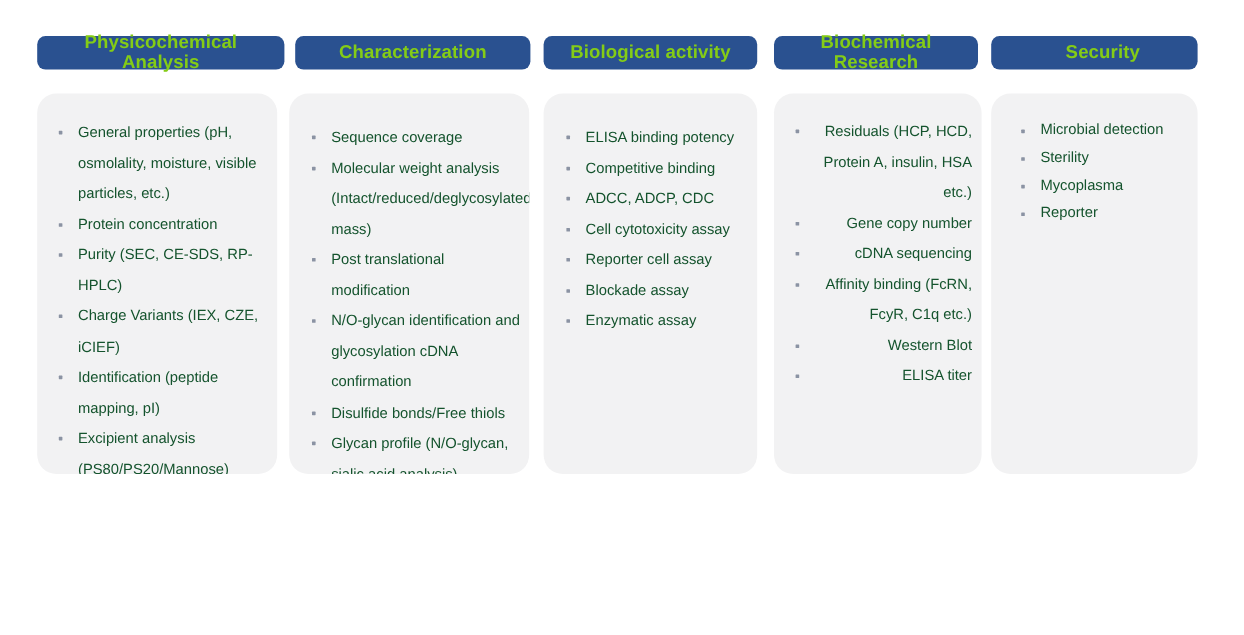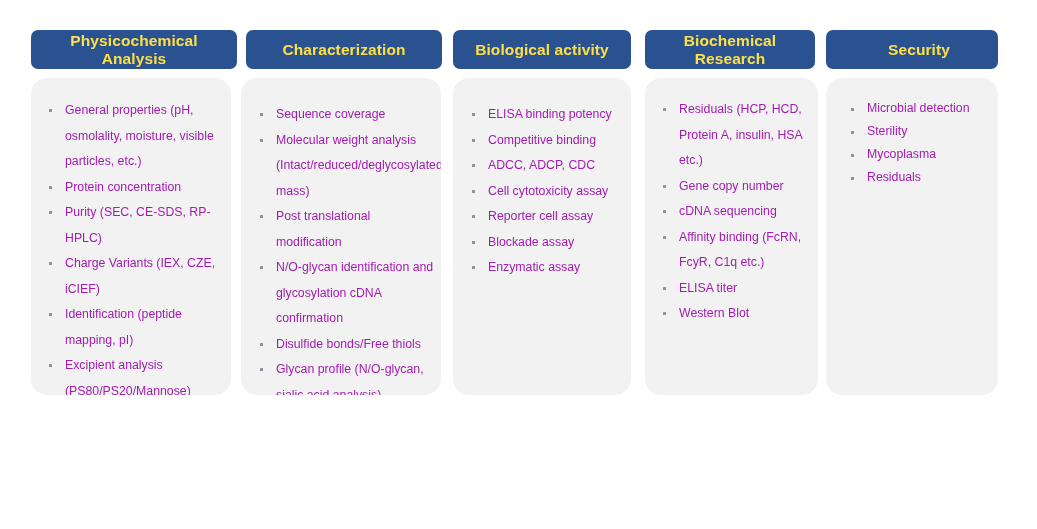--- a/index.html
+++ b/index.html
@@ -19,24 +19,24 @@
     height: 529px;
   }
   .column {
     position: absolute;
     top: 0;
   }
   .col-header {
     position: absolute;
     top: 30px;
     left: 0;
-    height: 39px;
+    height: 28px;
     border-radius: 7px;
     background: #2a5190;
-    color: #fde047;
+    color: #84cc16;
     display: flex;
     align-items: center;
     justify-content: center;
     text-align: center;
     font-weight: bold;
     font-size: 15.5px;
     letter-spacing: 0.1px;
     box-sizing: border-box;
     padding: 0 6px;
     line-height: 1.1;
@@ -51,21 +51,21 @@
     box-sizing: border-box;
     overflow: hidden;
   }
   .bullet-list {
     list-style: none;
     margin: 0;
     padding: 0;
   }
   .bullet-item {
     position: relative;
-    color: #a21caf;
+    color: #14532d;
     font-size: 12.3px;
     line-height: 25.5px;
     padding-left: 22px;
     margin: 0;
   }
   .bullet-item::before {
     content: "";
     position: absolute;
     left: 6px;
     top: 11px;
@@ -87,21 +87,21 @@
   #col-1 .list-wrap  { padding: 24px 6px 0 13px; }
 
   #col-2 { left: 453px; }
   #col-2 .col-header { width: 178px; }
   #col-2 .col-card   { width: 178px; }
   #col-2 .list-wrap  { padding: 24px 8px 0 13px; }
 
   #col-3 { left: 645px; }
   #col-3 .col-header { width: 170px; }
   #col-3 .col-card   { width: 173px; }
-  #col-3 .list-wrap  { padding: 19px 8px 0 12px; }
+  #col-3 .list-wrap  { padding: 19px 8px 0 12px; text-align: right; }
 
   #col-4 { left: 826px; }
   #col-4 .col-header { width: 172px; padding-left: 20px; }
   #col-4 .col-card   { width: 172px; }
   #col-4 .list-wrap  { padding: 19px 8px 0 19px; }
   #col-4 .bullet-item { line-height: 23px; }
 </style>
 </head>
 <body>
 
@@ -166,36 +166,36 @@
     <div class="col-header">
       <span>Biochemical Research</span>
     </div>
     <div class="col-card">
       <div class="list-wrap">
         <ul class="bullet-list">
           <li class="bullet-item">Residuals (HCP, HCD, Protein A, insulin, HSA etc.)</li>
           <li class="bullet-item">Gene copy number</li>
           <li class="bullet-item">cDNA sequencing</li>
           <li class="bullet-item">Affinity binding (FcRN, FcyR, C1q etc.)</li>
+          <li class="bullet-item">Western Blot</li>
           <li class="bullet-item">ELISA titer</li>
-          <li class="bullet-item">Western Blot</li>
         </ul>
       </div>
     </div>
   </div>
 
   <div class="column" id="col-4">
     <div class="col-header">
       <span>Security</span>
     </div>
     <div class="col-card">
       <div class="list-wrap">
         <ul class="bullet-list">
           <li class="bullet-item">Microbial detection</li>
           <li class="bullet-item">Sterility</li>
           <li class="bullet-item">Mycoplasma</li>
-          <li class="bullet-item">Residuals</li>
+          <li class="bullet-item">Reporter</li>
         </ul>
       </div>
     </div>
   </div>
 
 </div>
 
 </body></html>

